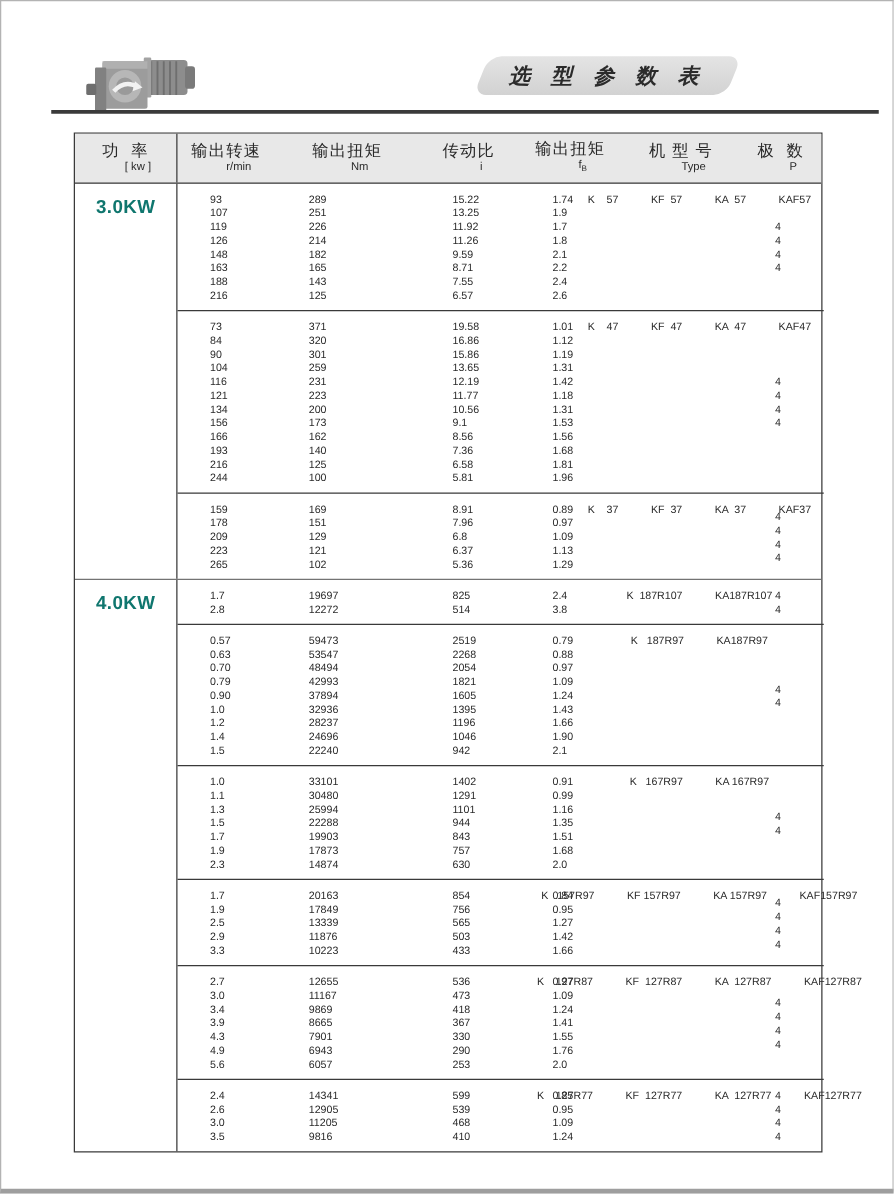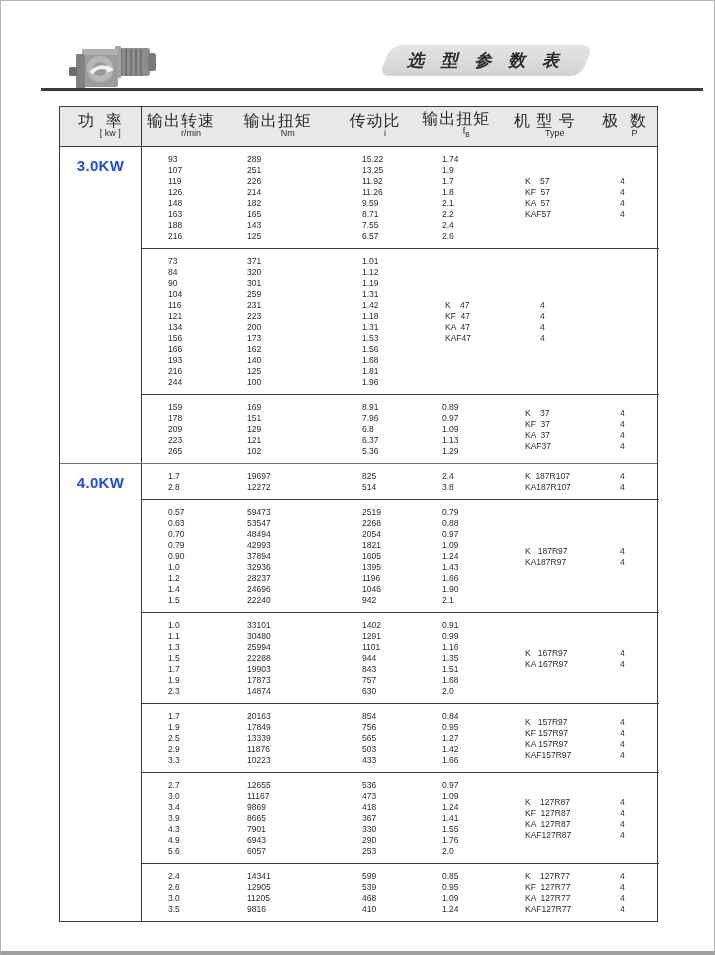--- a/index.html
+++ b/index.html
@@ -15,36 +15,36 @@
   .badge-text{display:flex;align-items:center;justify-content:center;height:100%;
          transform:skewX(22deg);font-size:17px;font-weight:700;font-style:italic;
          letter-spacing:6px;color:#2b2b2b;white-space:pre;}
   .rule{position:absolute;left:40px;top:87px;width:662px;height:3px;background:#3a3a3a;}
 
   
   .table{position:absolute;left:58px;top:105px;width:599px;box-sizing:border-box;
          border:1px solid #3a3a3a;color:#2a2a2a;}
   .thead{display:flex;background:#e8e8e8;border-bottom:1px solid #3a3a3a;height:40px;box-sizing:border-box;}
   .th{display:flex;flex-direction:column;justify-content:center;align-items:center;box-sizing:border-box;}
-  .th .l1{font-size:16px;letter-spacing:1px;white-space:pre;line-height:13px;}
+  .th .l1{font-size:13px;letter-spacing:1px;white-space:pre;line-height:13px;}
   .th .l2{font-size:9px;line-height:12px;white-space:pre;padding-left:20px;}
   .th .l2 sub{font-size:6.5px;}
   .th-power{width:82px;border-right:1px solid #3a3a3a;}
   .w1{width:79px}.w2{width:115px}.w3{width:80px}.w4{width:83px}.w5{width:95px}.w6{width:65px}
 
   .section{display:flex;}
   .section + .section{border-top:1px solid #737373;}
   .power-col{width:82px;flex-shrink:0;border-right:1px solid #3a3a3a;box-sizing:border-box;}
-  .power-label{text-align:center;padding-top:10px;font-weight:700;font-size:15px;letter-spacing:0.3px;color:#1d4ed8;}
+  .power-label{text-align:center;padding-top:10px;font-weight:700;font-size:15px;letter-spacing:0.3px;color:#0f766e;}
   .blocks{flex:1;display:flex;flex-direction:column;}
   .block{display:flex;padding:7px 0 6px 0;}
   .block.sep{border-top:1px solid #3a3a3a;}
   .vcol{display:flex;flex-direction:column;box-sizing:border-box;}
   .c1{width:79px}.c2{width:115px}.c3{width:80px}.c4{width:83px}
-  .typecol{width:95px;display:flex;flex-direction:column;justify-content:center;box-sizing:border-box;}
+  .typecol{width:95px;display:flex;flex-direction:row;justify-content:center;box-sizing:border-box;}
   .polecol{width:65px;display:flex;flex-direction:column;justify-content:center;box-sizing:border-box;}
   .val{font-size:8.5px;line-height:11px;padding-left:26px;white-space:pre;color:#2a2a2a;}
 </style>
 </head>
 <body>
 
 <div class="page">
 
   <div class="photo">
     <svg width="96" height="60" viewBox="0 0 96 60">
@@ -188,20 +188,34 @@
                 <div class="val">259</div>
                 <div class="val">231</div>
                 <div class="val">223</div>
                 <div class="val">200</div>
                 <div class="val">173</div>
                 <div class="val">162</div>
                 <div class="val">140</div>
                 <div class="val">125</div>
                 <div class="val">100</div>
               </div>
+              <div class="vcol c3">
+                <div class="val">19.58</div>
+                <div class="val">16.86</div>
+                <div class="val">15.86</div>
+                <div class="val">13.65</div>
+                <div class="val">12.19</div>
+                <div class="val">11.77</div>
+                <div class="val">10.56</div>
+                <div class="val">9.1</div>
+                <div class="val">8.56</div>
+                <div class="val">7.36</div>
+                <div class="val">6.58</div>
+                <div class="val">5.81</div>
+              </div>
               <div class="vcol c4">
                 <div class="val">1.01</div>
                 <div class="val">1.12</div>
                 <div class="val">1.19</div>
                 <div class="val">1.31</div>
                 <div class="val">1.42</div>
                 <div class="val">1.18</div>
                 <div class="val">1.31</div>
                 <div class="val">1.53</div>
                 <div class="val">1.56</div>

